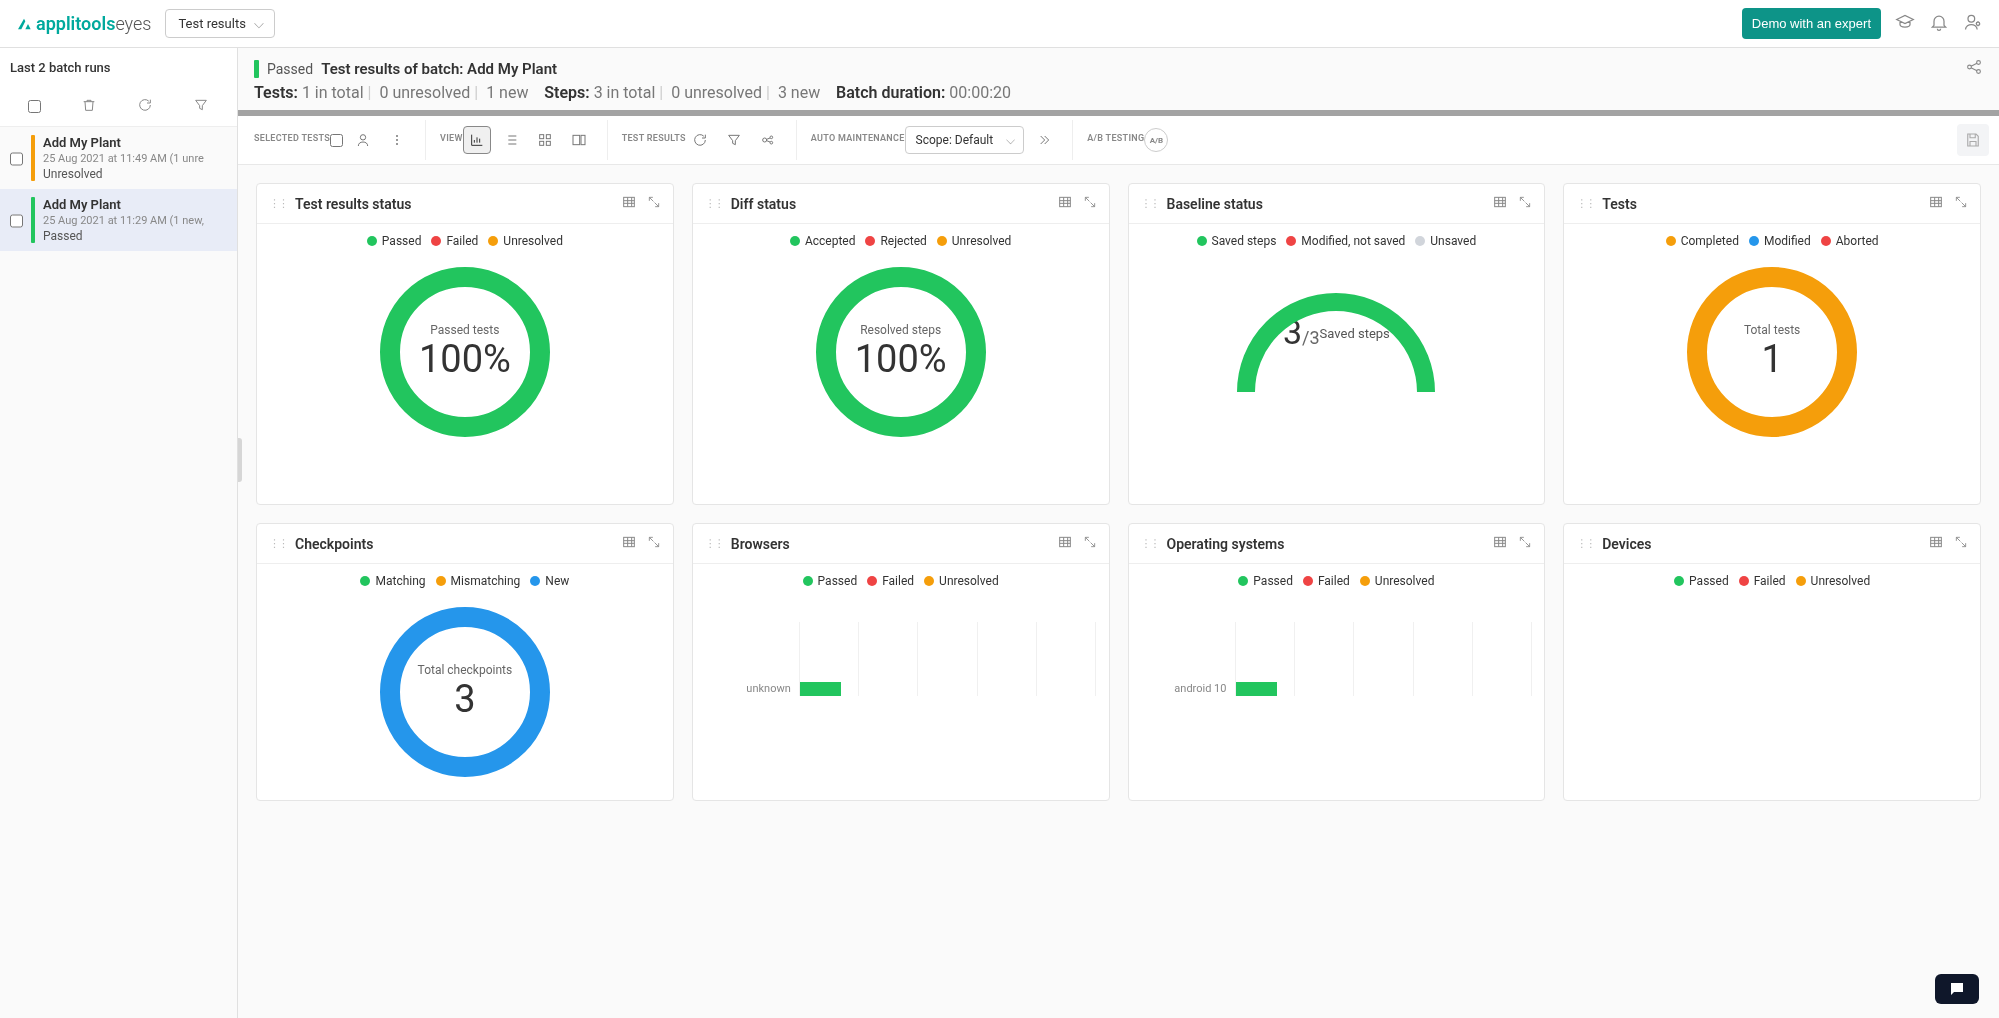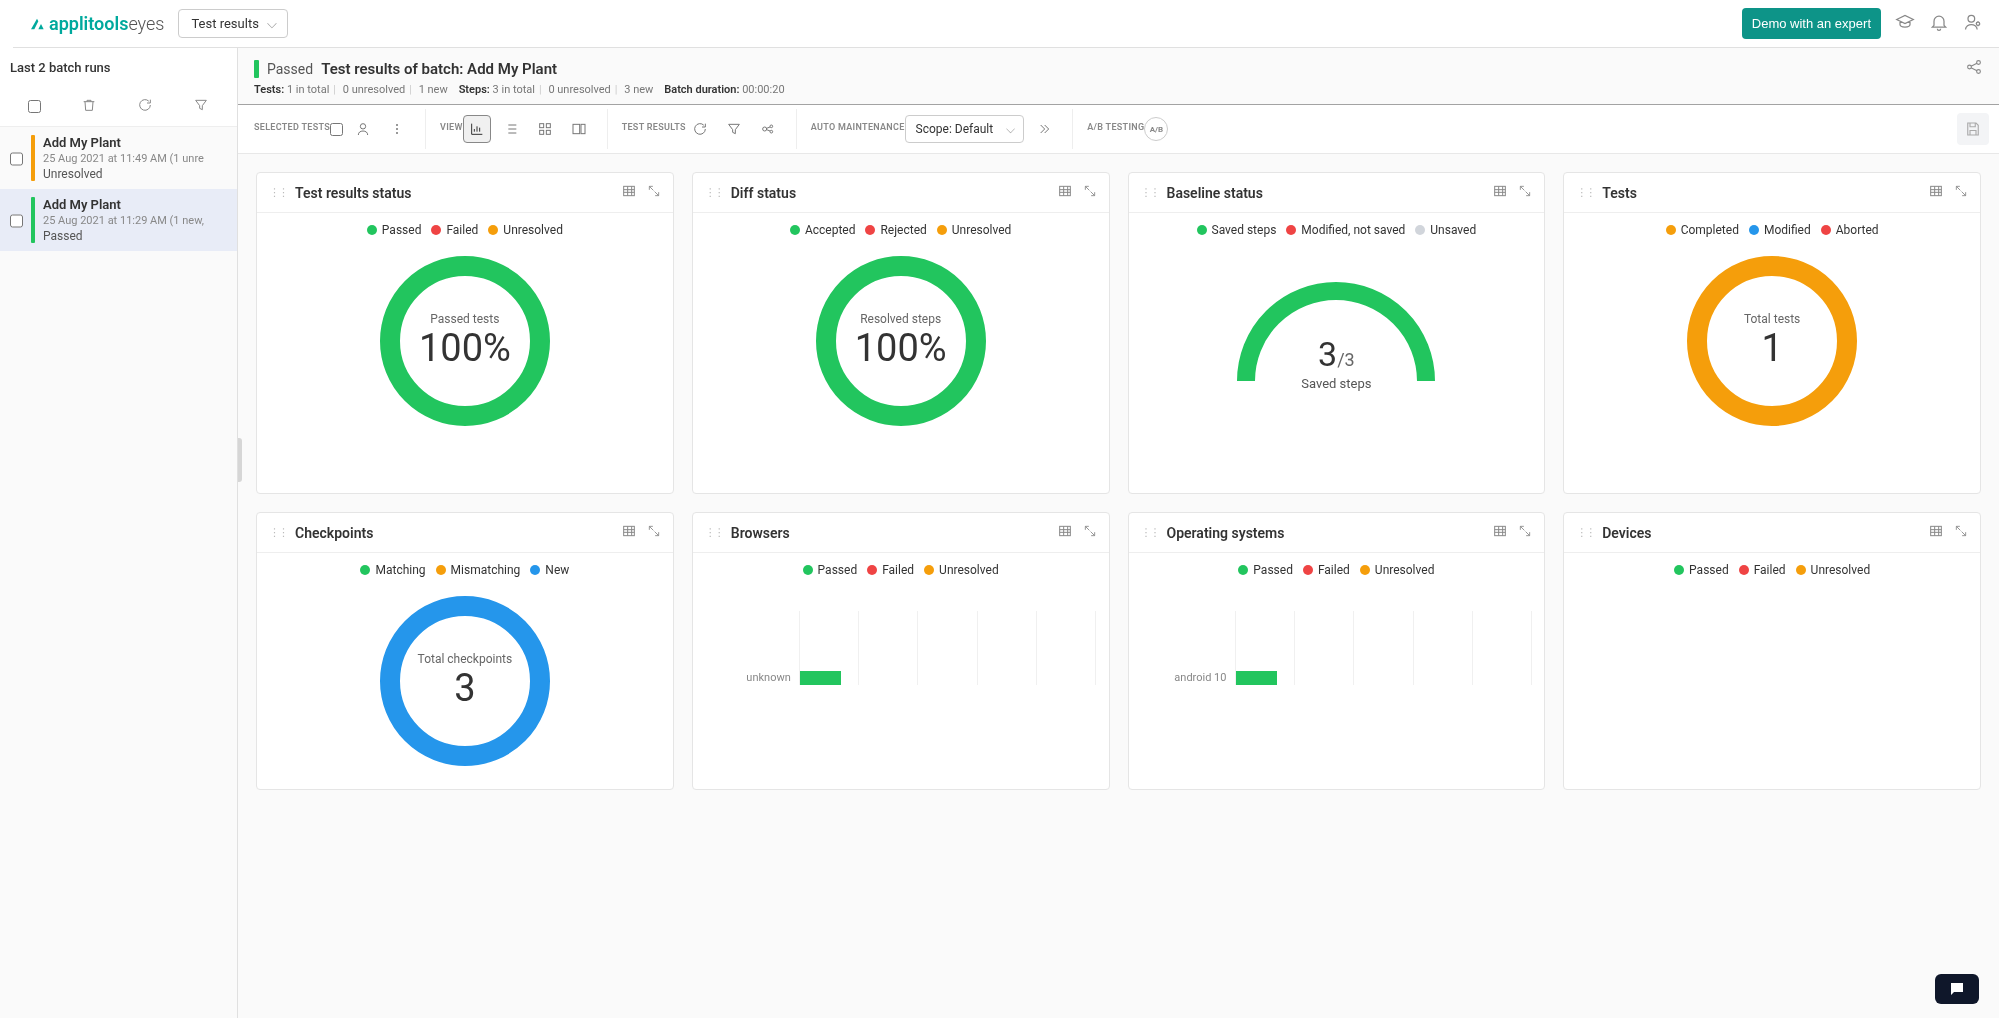--- a/index.html
+++ b/index.html
@@ -1,18 +1,18 @@
 <!DOCTYPE html>
 <html><head>
 <meta charset="utf-8">
 <style>
 * { box-sizing: border-box; margin: 0; padding: 0; }
 body { font-family: -apple-system, BlinkMacSystemFont, "Segoe UI", Roboto, sans-serif; background: #fff; color: #333; font-size: 13px; }
 
-.top-bar { display: flex; align-items: center; padding: 8px 16px; border-bottom: 1px solid #e0e0e0; height: 48px; margin-left: 13px; }
+.top-bar { display: flex; align-items: center; padding: 8px 16px; border-bottom: 1px solid #e0e0e0; height: 48px; }
 .logo { display: flex; align-items: center; font-size: 18px; font-weight: 400; color: #00a99d; }
 .logo .bold { font-weight: 600; }
 .logo .thin { color: #555; font-weight: 300; }
 .logo svg { margin-right: 4px; }
 .dropdown { margin-left: 14px; border: 1px solid #ccc; border-radius: 4px; padding: 6px 28px 6px 12px; background: #fff; font-size: 13px; cursor: pointer; position: relative; }
 .dropdown::after { content: "⌵"; position: absolute; right: 10px; top: 6px; color: #999; }
 .top-bar-right { margin-left: auto; display: flex; align-items: center; gap: 14px; }
 .btn-demo { background: #0d9488; color: #ffffff; border: none; border-radius: 4px; padding: 8px 10px; font-size: 13px; cursor: pointer; }
 .top-icon { color: #888; cursor: pointer; }
 
@@ -34,21 +34,21 @@
 .batch-item.selected { background: #e8ecf7; }
 .batch-item input[type=checkbox] { margin-top: 2px; }
 
 .main { flex: 1; display: flex; flex-direction: column; background: #fafafa; overflow: hidden; position: relative; }
 .header-row1 { display: flex; align-items: center; padding: 10px 16px 4px 16px; gap: 8px; }
 .header-row1 .strip { width: 5px; height: 18px; background: #22c55e; border-radius: 1px; }
 .header-row1 .status { color: #555; font-size: 14px; }
 .header-row1 .title { font-weight: 600; font-size: 15px; }
 .header-row1 .share { margin-left: auto; color: #888; cursor: pointer; }
 
-.header-row2 { padding: 0 16px 8px 16px; font-size: 11px; color: #777; border-bottom: 1px solid #a3a3a3; }
+.header-row2 { padding: 0 16px 8px 16px; font-size: 16px; color: #777; border-bottom: 6px solid #a3a3a3; }
 .header-row2 b { color: #333; font-weight: 600; }
 .header-row2 .sep { color: #ccc; margin: 0 4px; }
 
 .toolbar-row { display: flex; align-items: center; border-bottom: 1px solid #e8e8e8; background: #fff; padding: 0 8px; position: relative; }
 .toolbar-section { display: flex; flex-direction: row; align-items: center; padding: 4px 8px; }
 .toolbar-section .lbl { font-size: 9px; font-weight: 600; color: #888; letter-spacing: 0.3px; margin-bottom: 4px; }
 .toolbar-section .ctrls { display: flex; align-items: center; gap: 6px; }
 .toolbar-section .ctrls .tbtn { width: 28px; height: 28px; display: flex; align-items: center; justify-content: center; color: #777; cursor: pointer; border-radius: 4px; border: 1px solid transparent; }
 .toolbar-section .ctrls .tbtn.active { border: 1px solid #888; background: #f0f0f0; color: #333; }
 .toolbar-section .ctrls .tbtn svg { width: 16px; height: 16px; }
@@ -74,21 +74,21 @@
 .orange { background: #f59e0b; }
 .blue { background: #2596eb; }
 .grey { background: #d1d5db; }
 
 .donut { position: relative; width: 180px; height: 180px; }
 .donut svg { transform: rotate(-90deg); }
 .donut .center { position: absolute; inset: 0; display: flex; flex-direction: column; align-items: center; justify-content: center; }
 .donut .center .small { font-size: 12px; color: #666; }
 .donut .center .big { font-size: 38px; font-weight: 400; }
 
-.gauge { position: relative; width: 220px; height: 140px; display: flex; flex-direction: column; align-items: center; justify-content: flex-end; }
+.gauge { position: relative; width: 220px; height: 140px; display: flex; flex-direction: row; align-items: center; justify-content: center; }
 .gauge svg { position: absolute; top: 0; left: 0; }
 .gauge .gval { font-size: 34px; font-weight: 400; }
 .gauge .gval .den { font-size: 18px; color: #666; }
 .gauge .glbl { font-size: 13px; color: #555; margin-top: 2px; }
 
 .barline { display: flex; align-items: center; gap: 8px; width: 100%; }
 .barline .blabel { font-size: 11px; color: #888; text-align: right; width: 86px; line-height: 1.1; }
 .barline .bar { height: 14px; background: #22c55e; }
 .bar-grid { width: 100%; margin-top: 20px; position: relative; padding-top: 60px; }
 .bar-grid .gridlines { position: absolute; top: 0; left: 94px; right: 0; bottom: 0; display: flex; justify-content: space-between; pointer-events: none; }

